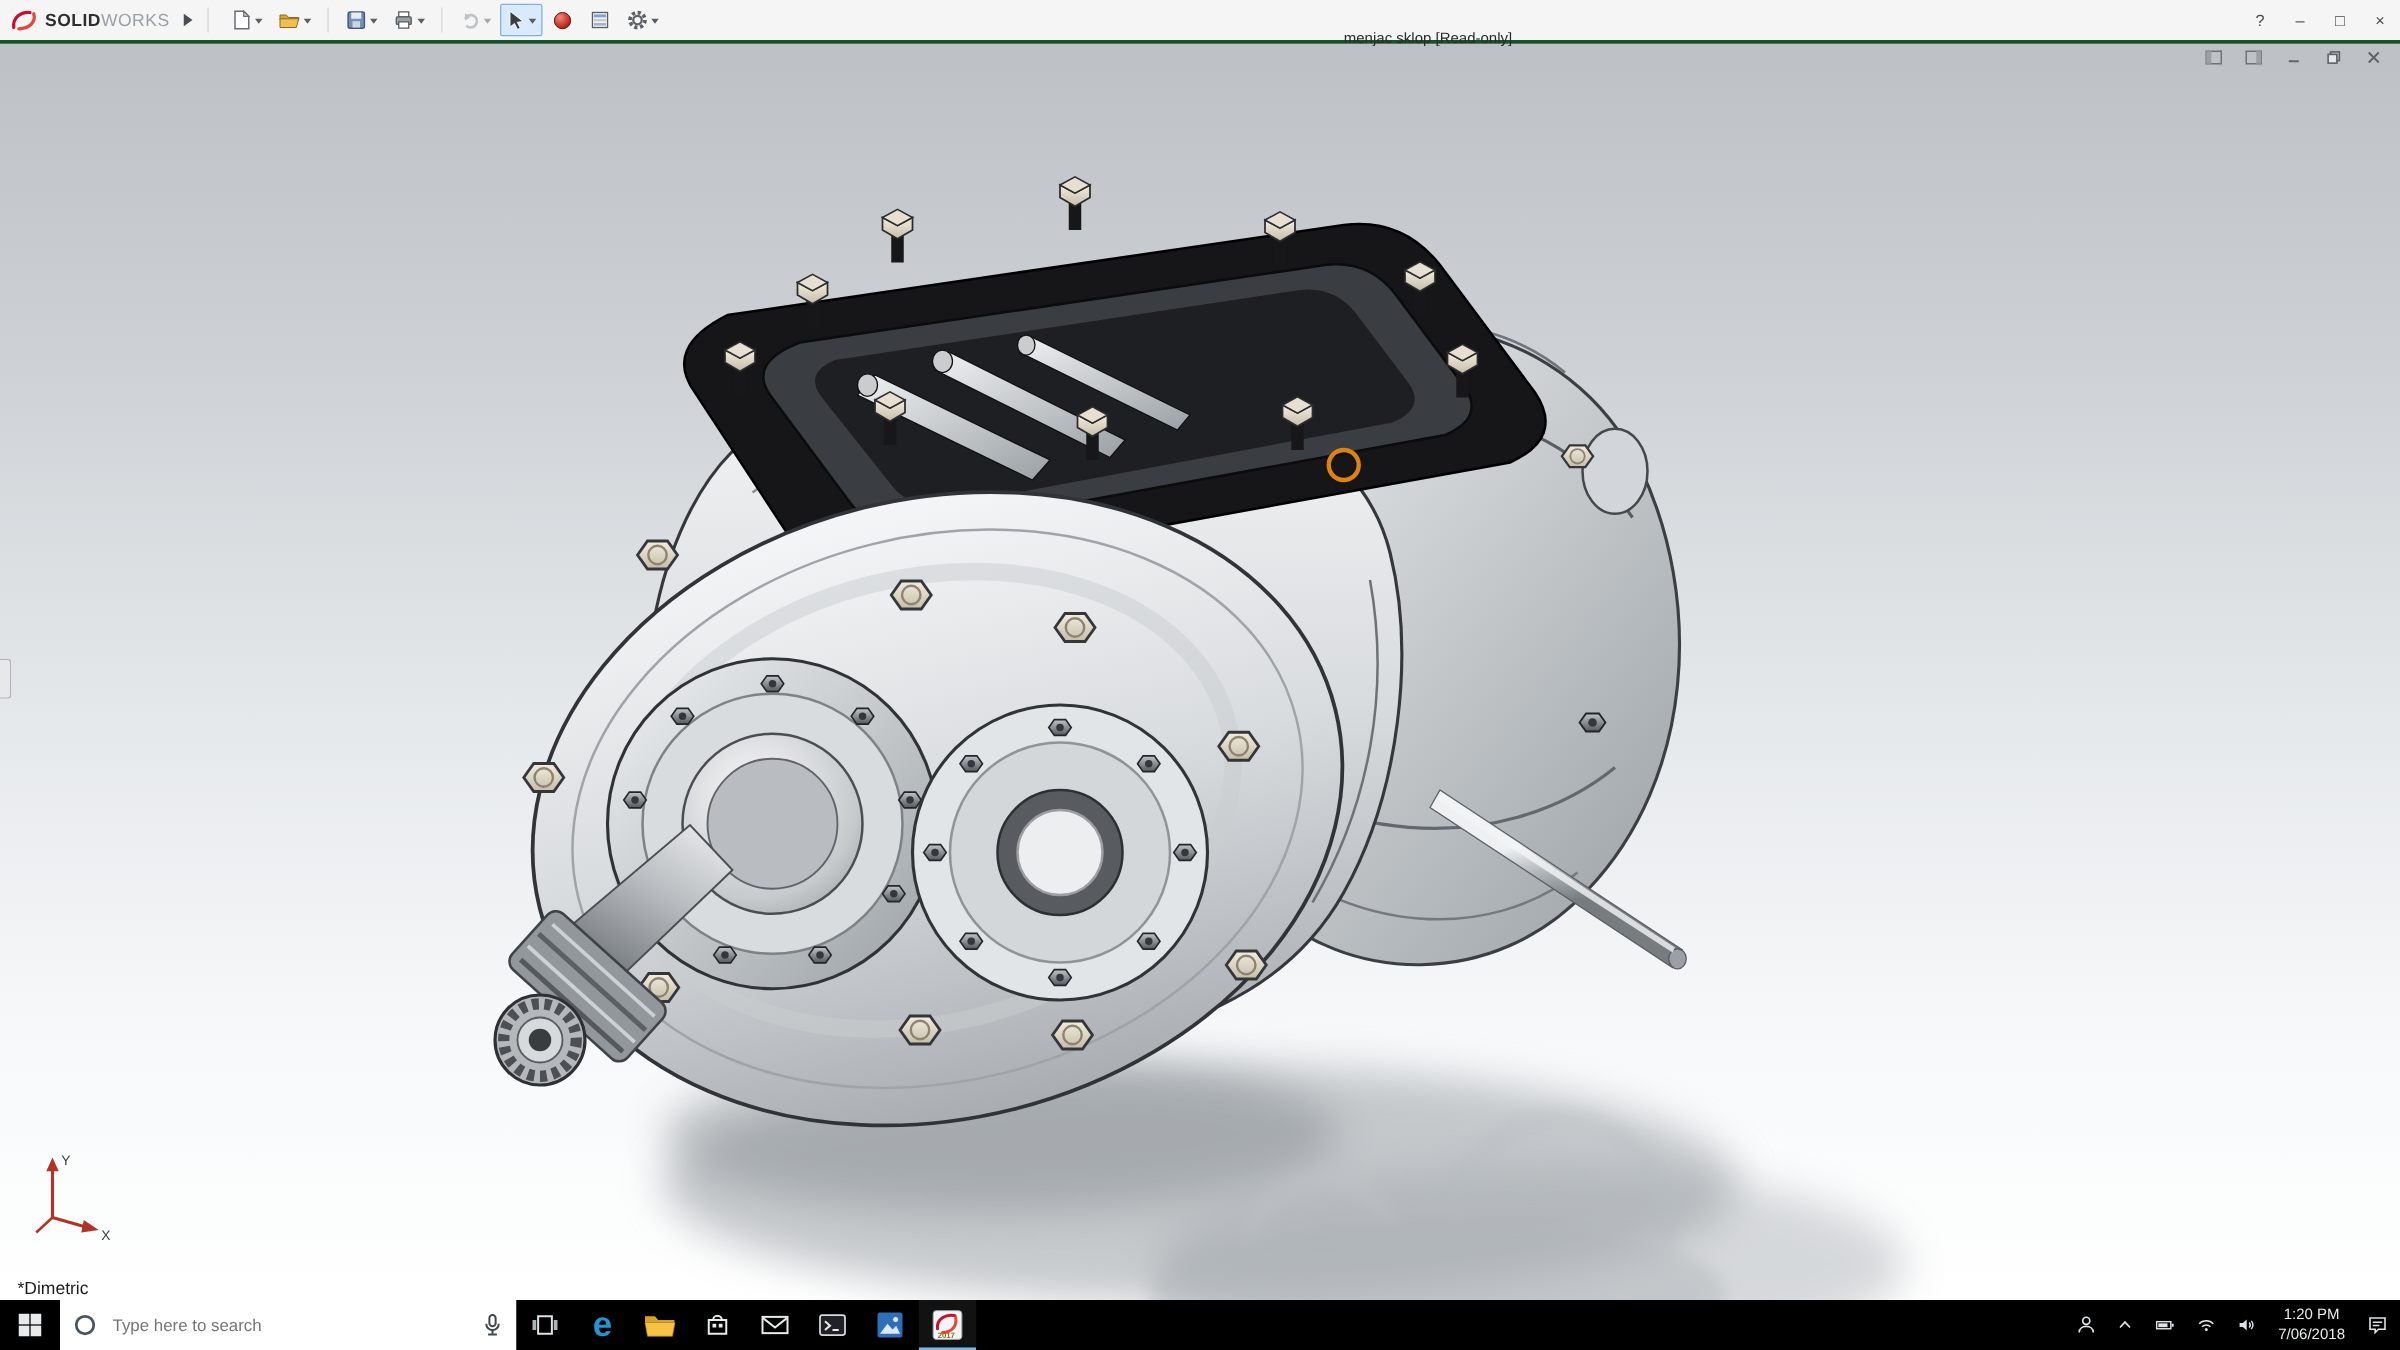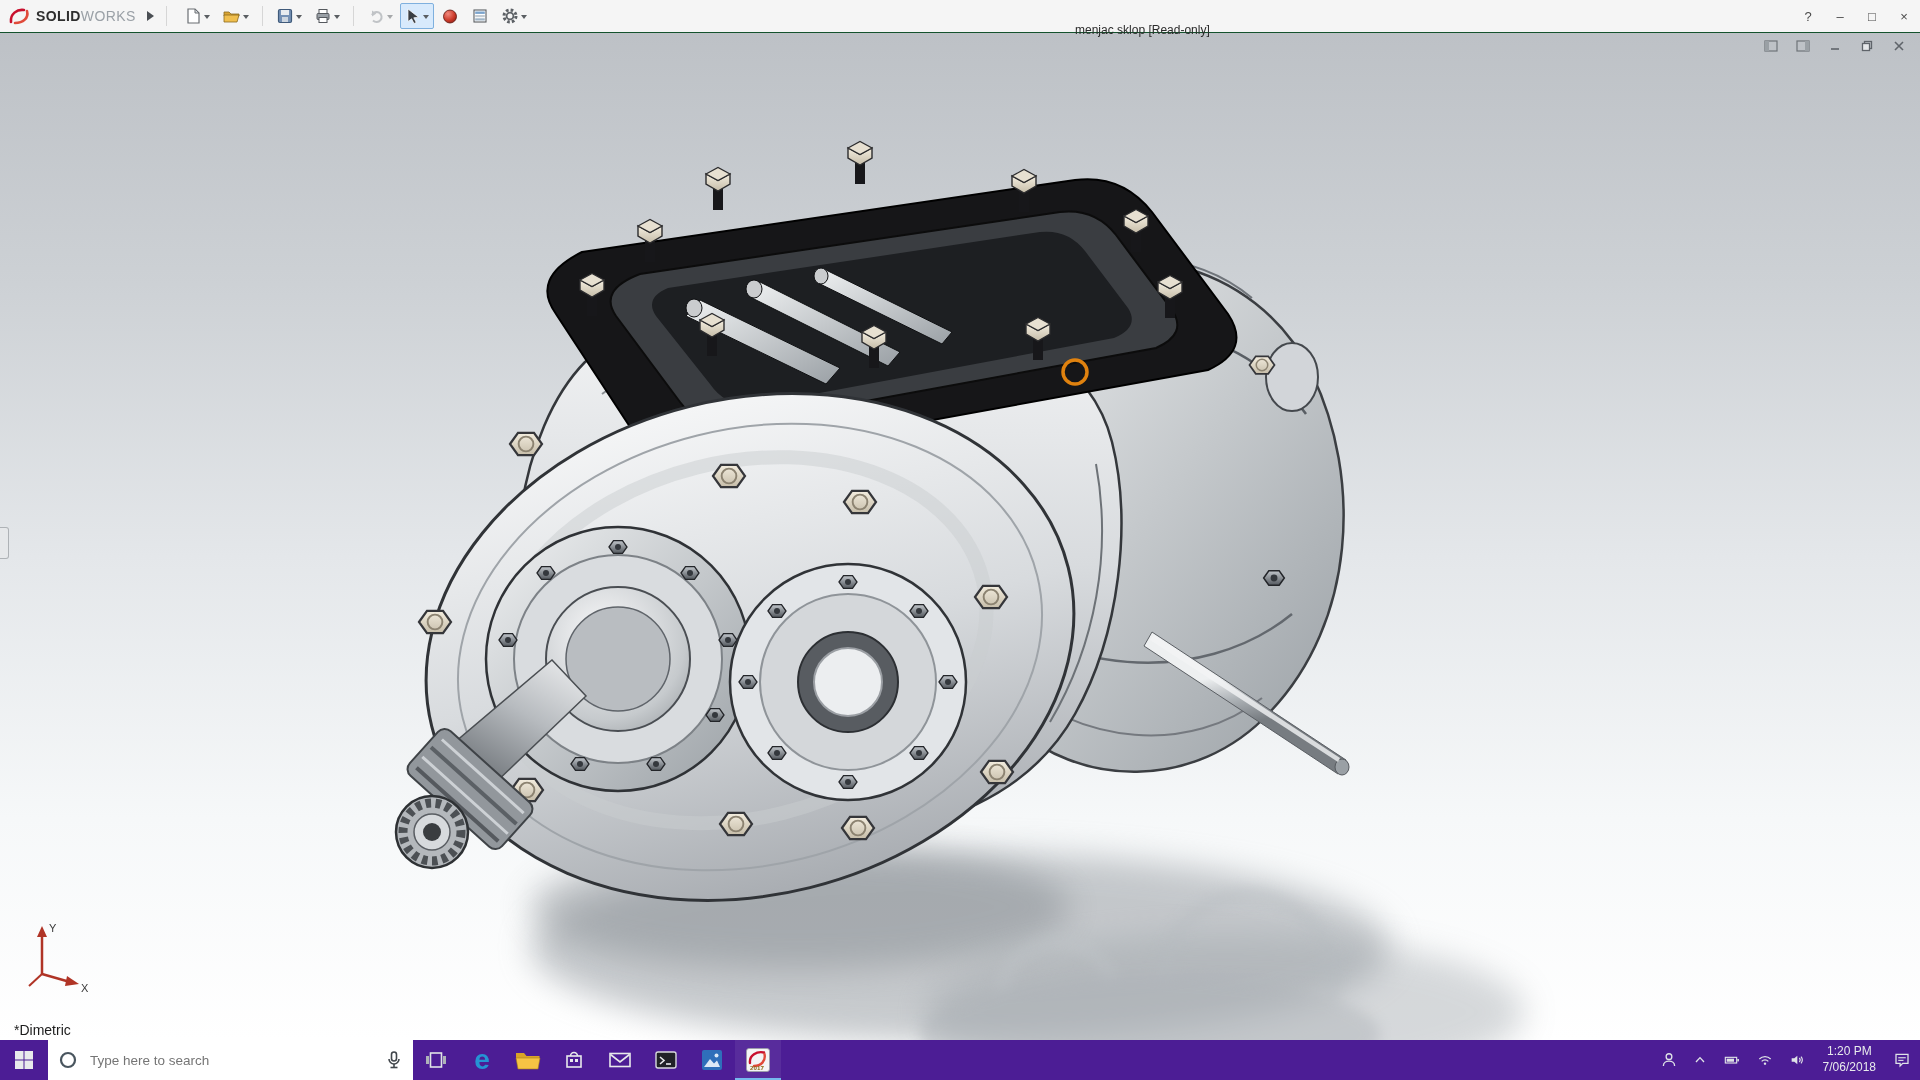--- a/index.html
+++ b/index.html
@@ -1,21 +1,21 @@
 <!DOCTYPE html>
 <html><head>
 <meta charset="utf-8">
 <style>
   html,body{margin:0;padding:0;width:1920px;height:1080px;overflow:hidden;
     font-family:"Liberation Sans",sans-serif;background:#fff;}
   .app{position:relative;width:1920px;height:1080px;}
 
   
   .titlebar{position:absolute;top:0;left:0;right:0;height:32px;background:#f5f5f5;
-    border-bottom:1px solid #14532d;display:flex;align-items:center;z-index:30;}
+    border-bottom:3px solid #14532d;display:flex;align-items:center;z-index:30;}
   .brand{display:flex;align-items:center;gap:4px;padding:0 6px 0 8px;}
   .brand-text{font-size:14px;letter-spacing:.4px;}
   .brand-solid{font-weight:bold;color:#2e2e2e;}
   .brand-works{color:#9aa0a6;}
   .flyout{width:18px;height:22px;display:flex;align-items:center;justify-content:center;border:none;background:transparent;cursor:pointer;}
   .tri-right{width:0;height:0;border:5px solid transparent;border-left:7px solid #4a4e53;margin-left:4px;}
   .tb-sep{width:1px;height:20px;background:#d6d6d6;margin:0 6px;}
   .toolbar{display:flex;align-items:center;gap:2px;padding-left:6px;}
   .tb-btn{display:flex;align-items:center;gap:2px;height:26px;padding:2px 4px;border:1px solid transparent;
     border-radius:2px;background:transparent;cursor:pointer;}
@@ -34,21 +34,21 @@
   .model-svg{position:absolute;inset:0;width:100%;height:100%;}
   .doc-controls{position:absolute;top:6px;right:12px;display:flex;gap:14px;z-index:5;}
   .dc-btn{width:18px;height:16px;border:none;background:transparent;padding:0;cursor:pointer;
     display:flex;align-items:center;justify-content:center;}
   .left-tab{position:absolute;left:0;top:495px;width:8px;height:30px;background:#e6e8ea;
     border:1px solid #aeb2b6;border-left:none;border-radius:0 3px 3px 0;cursor:pointer;}
   .triad{position:absolute;left:12px;bottom:44px;}
   .view-label{position:absolute;left:14px;bottom:2px;font-size:14px;color:#1c1c1c;text-align:center;}
 
   
-  .taskbar{position:absolute;left:0;right:0;bottom:0;height:40px;background:#4c1d95;
+  .taskbar{position:absolute;left:0;right:0;bottom:0;height:40px;background:#000000;
     display:flex;align-items:stretch;z-index:40;color:#e8eaec;}
   .tk-btn{width:48px;display:flex;align-items:center;justify-content:center;border:none;
     background:transparent;cursor:pointer;padding:0;}
   .tk-app{width:46px;display:flex;align-items:center;justify-content:center;cursor:pointer;position:relative;}
   .tk-app.running{background:rgba(255,255,255,.07);box-shadow:inset 0 -2px 0 #76b9ed;}
   .search-box{width:345px;background:#ffffff;display:flex;align-items:center;gap:10px;padding:0 10px;cursor:text;}
   .search-box input{flex:1;border:none;outline:none;font-size:13.5px;color:#555;background:transparent;
     font-family:"Liberation Sans",sans-serif;}
   .tray{margin-left:auto;display:flex;align-items:center;gap:4px;padding-right:4px;}
   .tray-btn{border:none;background:transparent;padding:0 5px;height:40px;display:flex;align-items:center;cursor:pointer;}

